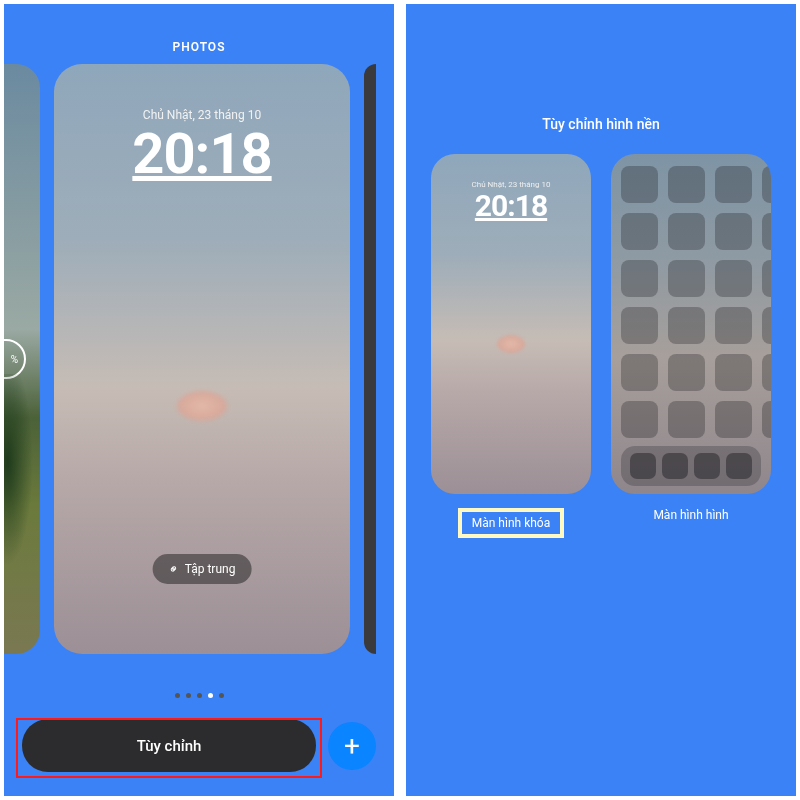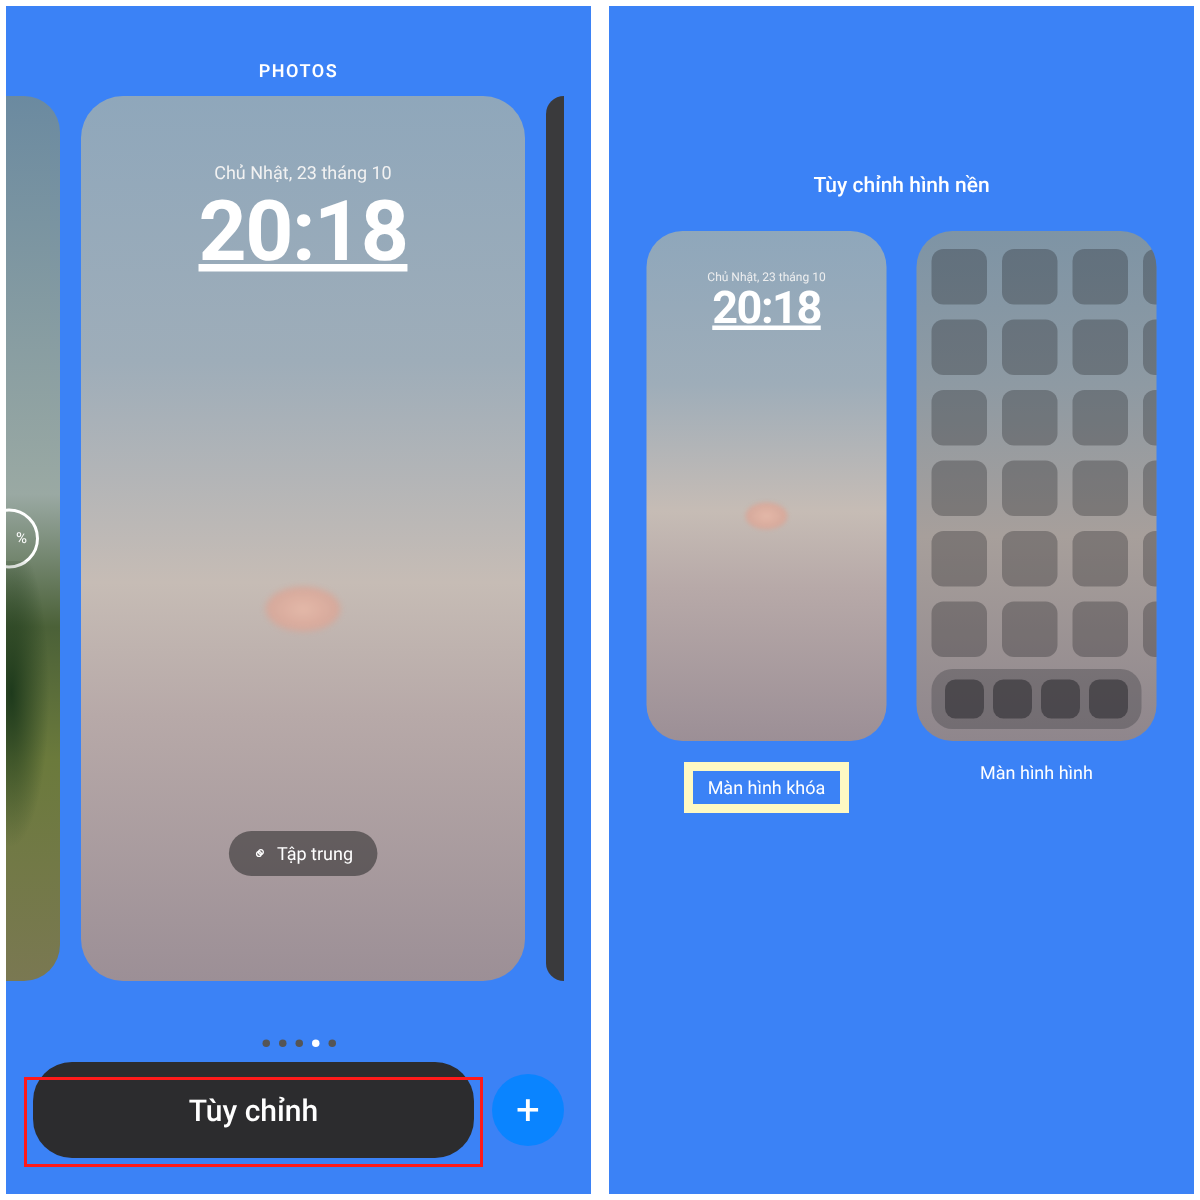--- a/index.html
+++ b/index.html
@@ -155,25 +155,25 @@
     position: absolute;
     left: 18px;
     right: 18px;
     bottom: 24px;
     display: flex;
     align-items: center;
     gap: 12px;
   }
   .left .customize-btn {
     flex: 1;
-    height: 64px;
+    height: 53px;
     border-radius: 26px;
     background: #2c2c2e;
     color: #fff;
-    font-size: 20px;
+    font-size: 15px;
     font-weight: 500;
     display: flex;
     align-items: center;
     justify-content: center;
   }
   .left .add-btn {
     width: 48px;
     height: 48px;
     border-radius: 50%;
     background: #0a84ff;
@@ -271,21 +271,21 @@
     background: rgba(15,15,20,0.4);
     border-radius: 7px;
   }
   .right .mini .caption {
     color: #fff;
     font-size: 12px;
     margin-top: 14px;
     text-align: center;
   }
   .right .highlight-caption {
-    border: 6px solid #fef9c3;
+    border: 4px solid #fef9c3;
     padding: 4px 10px;
     display: inline-block;
   }
 </style>
 </head>
 <body>
 
 <div class="phone left">
 
   <div class="header-title">PHOTOS</div>

